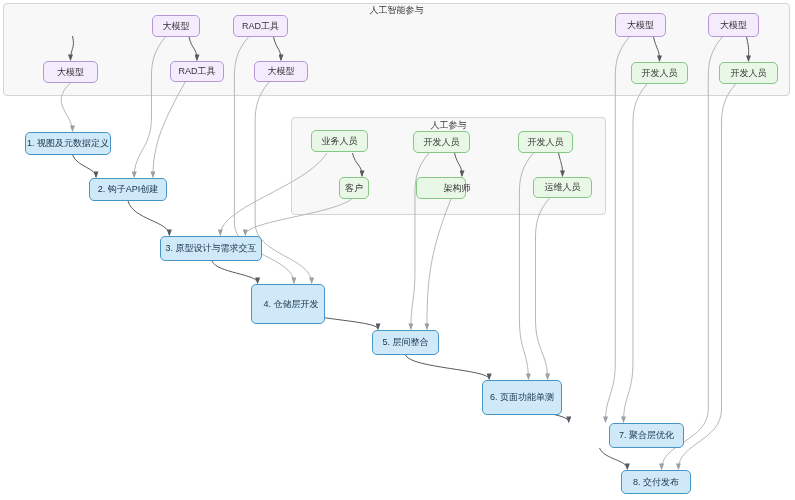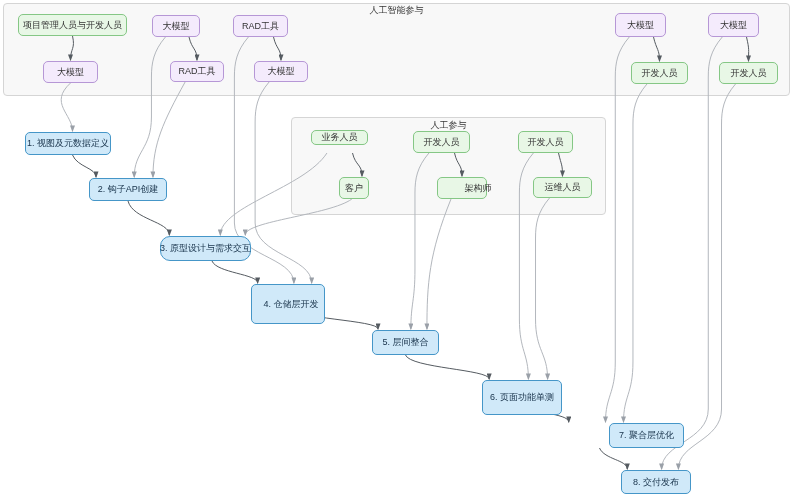--- a/index.html
+++ b/index.html
@@ -72,40 +72,39 @@
         <path d="M72.5,155 C77.5,167.1 96.02,168 96.02,177" fill="none" stroke="#555b61" stroke-width="1" marker-end="url(#ah-dark)"></path>
         <path d="M128,201 C133,219.7 169.36,221.4 169.36,235" fill="none" stroke="#555b61" stroke-width="1" marker-end="url(#ah-dark)"></path>
         <path d="M212,261 C217,273.1 257.66,274 257.66,283" fill="none" stroke="#555b61" stroke-width="1" marker-end="url(#ah-dark)"></path>
         <path d="M288,307 C293,319.1 378.03,320 378.03,329" fill="none" stroke="#555b61" stroke-width="1" marker-end="url(#ah-dark)"></path>
         <path d="M405.5,355 C410.5,368.2 489.2,369.4 489.2,379" fill="none" stroke="#555b61" stroke-width="1" marker-end="url(#ah-dark)"></path>
         <path d="M522,403 C527,413.45 568.75,413 568.75,422" fill="none" stroke="#555b61" stroke-width="1" marker-end="url(#ah-dark)"></path>
         <path d="M599.5,448 C604.5,459.55 627.3,460 627.3,469" fill="none" stroke="#555b61" stroke-width="1" marker-end="url(#ah-dark)"></path>
       </g>
   </svg>
 
-  <div class="node person" style="left: 18px; top: 14px; width: 109px; height: 22px;">项目管理人员与开发人员</div>
   <div class="node tool" style="left: 43px; top: 61px; width: 55px; height: 22px;">大模型</div>
   <div class="node tool" style="left: 152px; top: 15px; width: 48px; height: 22px;">大模型</div>
   <div class="node tool" style="left: 170px; top: 61px; width: 54px; height: 21px;">RAD工具</div>
   <div class="node tool" style="left: 233px; top: 15px; width: 55px; height: 22px;">RAD工具</div>
   <div class="node tool" style="left: 254px; top: 61px; width: 54px; height: 21px;">大模型</div>
   <div class="node tool" style="left: 615px; top: 13px; width: 51px; height: 24px;">大模型</div>
   <div class="node person" style="left: 631px; top: 62px; width: 57px; height: 22px;">开发人员</div>
   <div class="node tool" style="left: 708px; top: 13px; width: 51px; height: 24px;">大模型</div>
   <div class="node person" style="left: 719px; top: 62px; width: 59px; height: 22px;">开发人员</div>
 
-  <div class="node person" style="left: 311px; top: 130px; width: 57px; height: 15px; text-align: right;">业务人员</div>
+  <div class="node person" style="left: 311px; top: 130px; width: 57px; height: 22px; text-align: right;">业务人员</div>
   <div class="node person" style="left: 339px; top: 177px; width: 30px; height: 22px;">客户</div>
   <div class="node person" style="left: 413px; top: 131px; width: 57px; height: 22px;">开发人员</div>
-  <div class="node person" style="left: 437px; top: 177px; width: 50px; height: 22px; padding-left: 32px;">架构师</div>
+  <div class="node person" style="left: 416px; top: 177px; width: 50px; height: 22px; padding-left: 32px;">架构师</div>
   <div class="node person" style="left: 518px; top: 131px; width: 55px; height: 22px;">开发人员</div>
   <div class="node person" style="left: 533px; top: 177px; width: 59px; height: 21px;">运维人员</div>
 
   <div class="node step" style="left: 25px; top: 132px; width: 86px; height: 23px;">1. 视图及元数据定义</div>
   <div class="node step" style="left: 89px; top: 178px; width: 78px; height: 23px;">2. 钩子API创建</div>
-  <div class="node step" style="left: 160px; top: 236px; width: 91px; height: 25px; border-radius: 10px;">3. 原型设计与需求交互</div>
+  <div class="node step" style="left: 160px; top: 236px; width: 102px; height: 25px;">3. 原型设计与需求交互</div>
   <div class="node step" style="left: 251px; top: 284px; width: 74px; height: 40px; padding-left: 6px;">4. 仓储层开发</div>
   <div class="node step" style="left: 372px; top: 330px; width: 67px; height: 25px;">5. 层间整合</div>
   <div class="node step" style="left: 482px; top: 380px; width: 80px; height: 35px;">6. 页面功能单测</div>
   <div class="node step" style="left: 562px; top: 423px; width: 75px; height: 25px; margin-left: 47px;">7. 聚合层优化</div>
   <div class="node step" style="left: 621px; top: 470px; width: 70px; height: 24px;">8. 交付发布</div>
 
 </div>
 
 </body></html>

